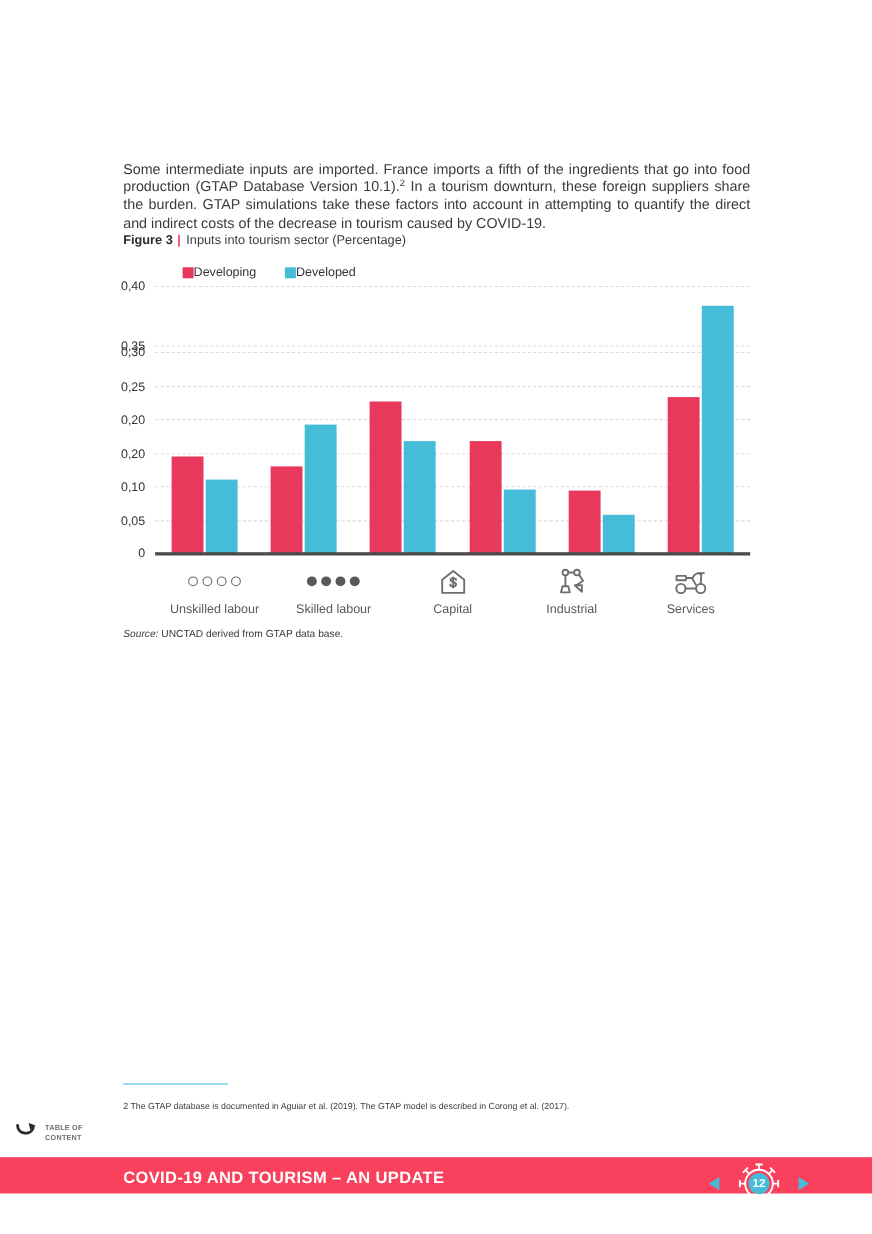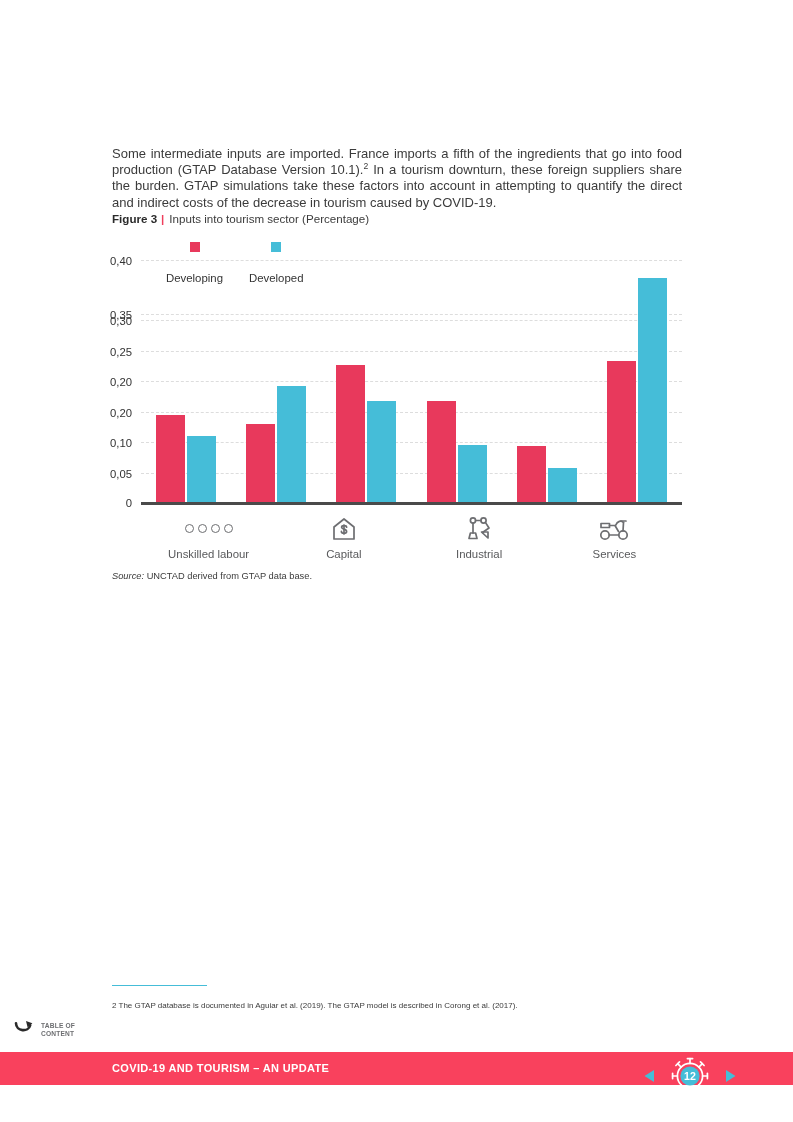--- a/index.html
+++ b/index.html
@@ -68,24 +68,23 @@
     position: absolute;
     left: 166px;
     top: 242px;
     display: flex;
     align-items: center;
     gap: 26px;
   }
   .legend-item {
     display: flex;
     align-items: center;
-    gap: 20px;
+    gap: 0;
     font-size: 11.4px;
     color: #333333;
-    flex-direction: column;
   }
   .legend-swatch {
     width: 10px;
     height: 10px;
     display: block;
   }
 
   
   .chart {
     position: absolute;
@@ -240,21 +239,21 @@
     left: 0;
     top: 1052px;
     width: 793px;
     height: 33px;
     background: #f9415d;
   }
   .footer-title {
     position: absolute;
     left: 112px;
     top: 1062px;
-    font-size: 11px;
+    font-size: 15px;
     font-weight: bold;
     color: #ffffff;
     letter-spacing: 0.35px;
   }
   .pager {
     position: absolute;
     left: 625px;
     top: 1052px;
     width: 130px;
     height: 48px;
@@ -377,20 +376,31 @@
         <div class="cat">
           <div class="cat-icon">
             <span class="dots">
               <i class="dot open"></i>
               <i class="dot open"></i>
               <i class="dot open"></i>
               <i class="dot open"></i>
             </span>
           </div>
           <div class="cat-label">Unskilled labour</div>
+        </div>
+        <div class="cat">
+          <div class="cat-icon">
+            <span class="dots">
+              <i class="dot filled"></i>
+              <i class="dot filled"></i>
+              <i class="dot filled"></i>
+              <i class="dot filled"></i>
+            </span>
+          </div>
+          <div class="cat-label">Skilled labour</div>
         </div>
         <div class="cat">
           <div class="cat-icon">
             <svg width="28" height="28" viewBox="0 0 28 28">
               <g fill="none" stroke="#6d6e71" stroke-width="1.7" stroke-linejoin="round" stroke-linecap="round">
                 <path d="M4 12 L14 4 L24 12 L24 24 L4 24 Z"></path>
                 <path d="M14 10 L14 19"></path>
                 <path d="M16.6 12.2 C16.6 10.9 15.4 10.6 14 10.6 C12.6 10.6 11.6 11.2 11.6 12.2 C11.6 14.6 16.6 13.6 16.6 16.4 C16.6 17.6 15.4 18.2 14 18.2 C12.6 18.2 11.4 17.8 11.4 16.4"></path>
               </g>
             </svg>

